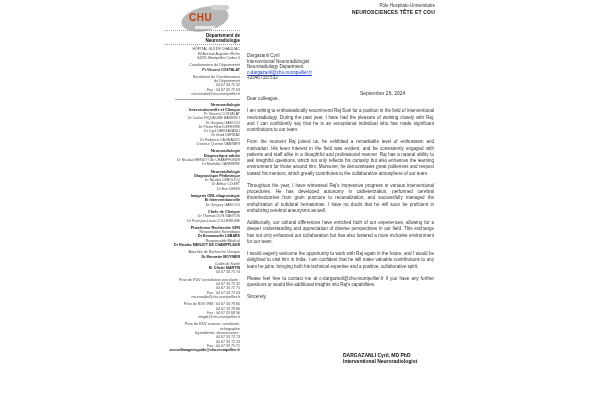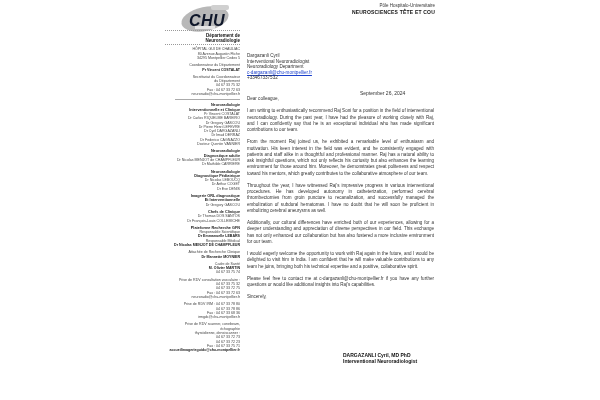--- a/index.html
+++ b/index.html
@@ -2,21 +2,21 @@
 <html><head>
 <meta charset="utf-8">
 <style>
   html, body { margin:0; padding:0; background:#ffffff; }
   body { width:600px; height:400px; position:relative; overflow:hidden; font-family:"Liberation Sans", sans-serif; color:#222; }
   .page { position:absolute; left:0; top:0; width:600px; height:400px; background:#fff; }
 
   
   .logo { position:absolute; left:181px; top:3px; width:53px; height:30px; }
   .logo-oval { position:absolute; left:0; top:4px; width:48px; height:24px; border-radius:50%; background:#b8b8b8; transform:rotate(-12deg); }
-  .logo-text { position:absolute; left:8px; top:9px; font-size:16px; font-weight:bold; color:#0f172a; letter-spacing:0.5px;font-style:italic; }
+  .logo-text { position:absolute; left:8px; top:9px; font-size:10px; font-weight:bold; color:#c2410c; letter-spacing:0.5px; }
   .logo-tag { position:absolute; left:30px; top:2px; width:18px; height:5px; background:#d0d0d0; border-radius:2px; }
   .logo-sub { position:absolute; left:14px; top:23px; width:20px; height:3px; background:#e6e6e6; }
 
   
   .hdr { position:absolute; right:165px; top:3px; text-align:right; }
   .hdr .pole { font-size:4.5px; color:#333; line-height:6px; }
   .hdr .neuro { font-size:5px; font-weight:bold; color:#111; line-height:6px; letter-spacing:0.2px; }
 
   
   .leftcol { position:absolute; left:165px; top:29px; width:75px; text-align:right; font-size:3.6px; line-height:4.3px; color:#444; }

